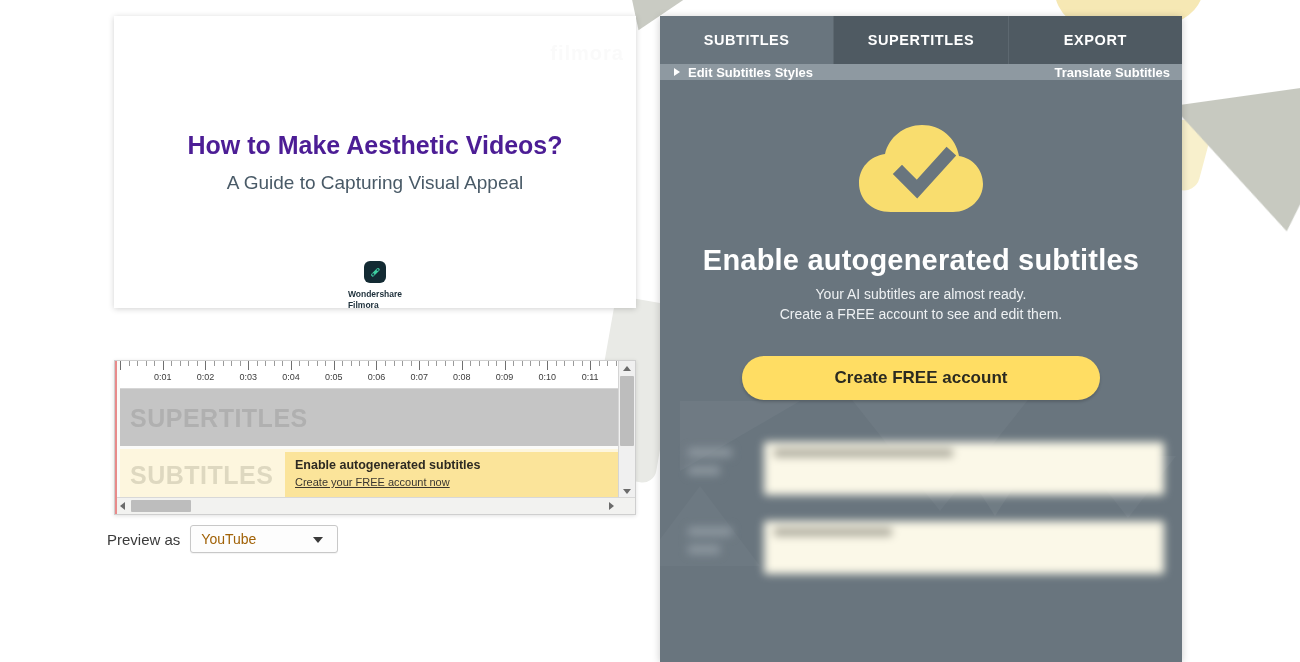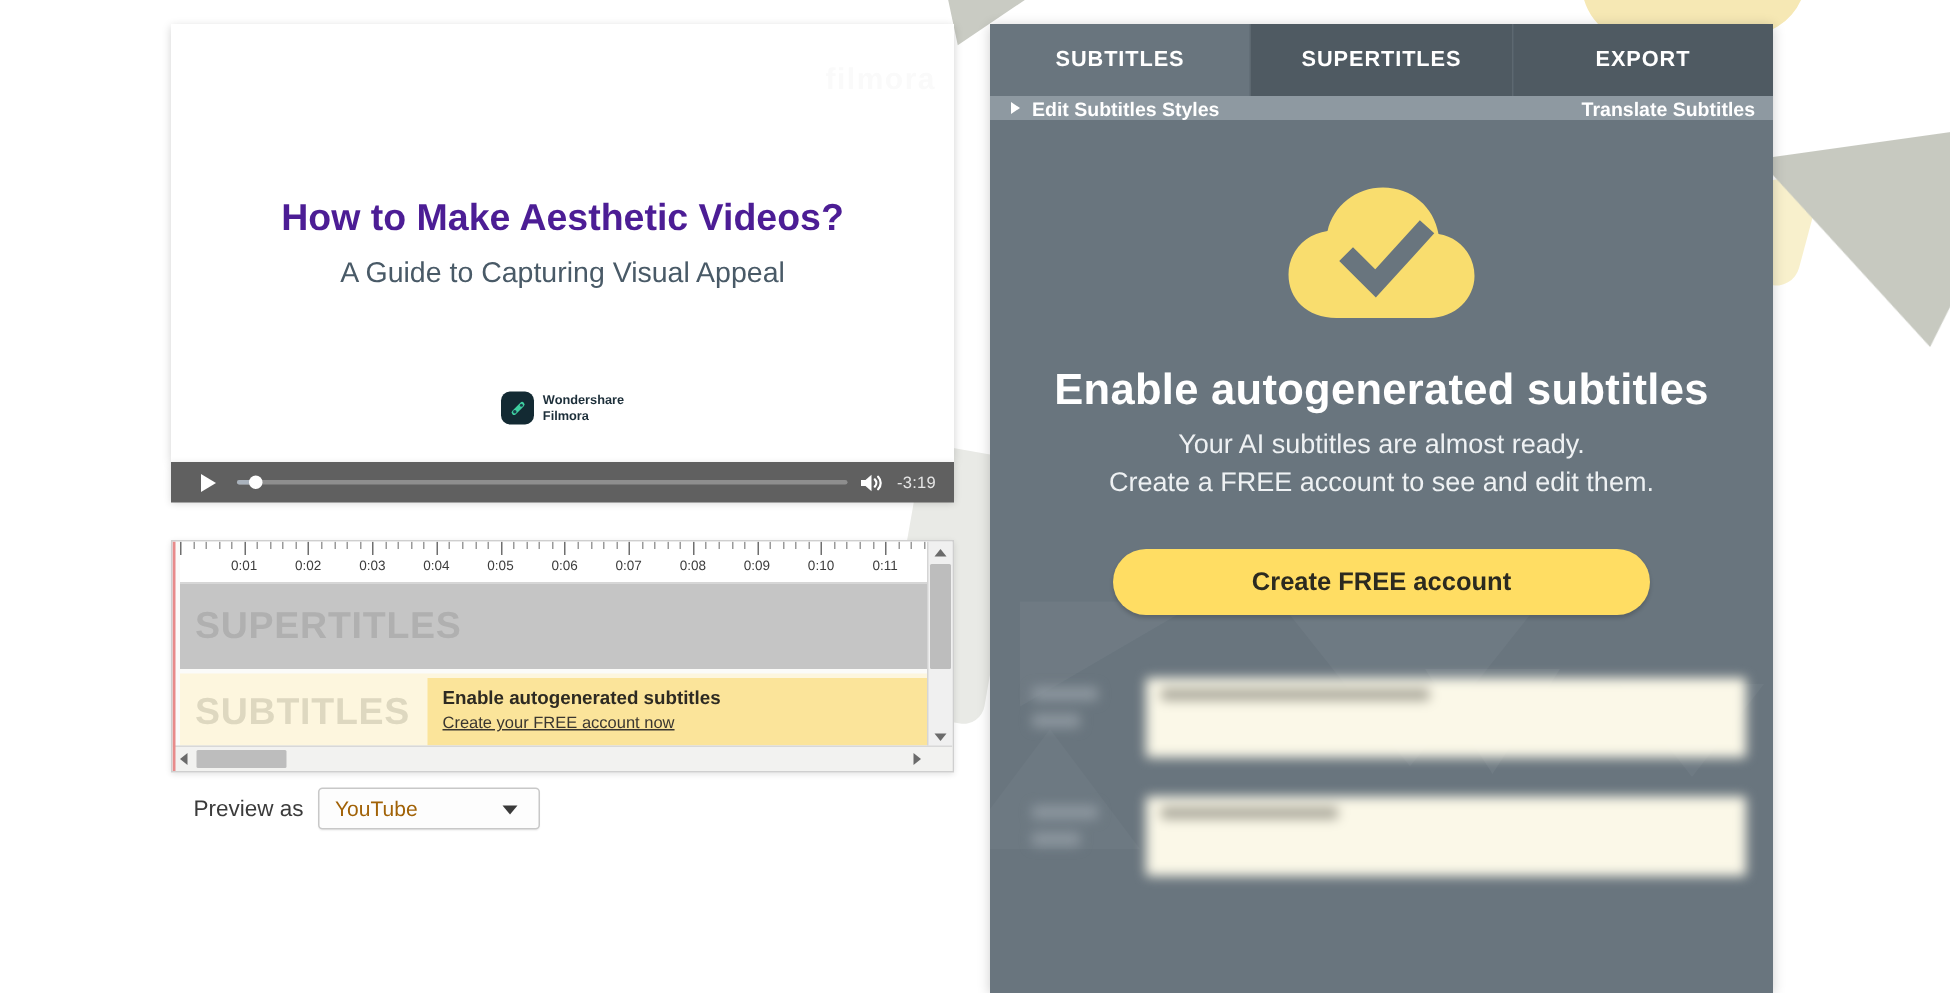--- a/index.html
+++ b/index.html
@@ -82,21 +82,21 @@
     color: #4c1d95;
   }
   .slide-sub {
     position: absolute; left: 0; right: 0; top: 156px;
     text-align: center;
     font-size: 19px;
     color: #495a67;
   }
   .brand {
     position: absolute; left: 0; right: 0; top: 245px;
-    display: flex; align-items: center; justify-content: center; gap: 6px;
+    display: flex; align-items: center; justify-content: center; gap: 6px; flex-direction: column;
   }
   .brand-mark {
     width: 22px; height: 22px; border-radius: 6px;
     background: #132a33;
     display: flex; align-items: center; justify-content: center;
   }
   .brand-mark svg { display:block; }
   .brand-text {
     font-size: 8.5px; line-height: 1.25; color: #1d2f3a; font-weight: bold;
     text-align: left;
@@ -232,21 +232,21 @@
     position:absolute; top:0; bottom:0; width:15px;
     display:flex; align-items:center; justify-content:center; cursor:pointer;
   }
   .hs-arrow.left { left:0; }
   .hs-arrow.right { right:16px; }
   .caret.left { border-top:4px solid transparent;border-bottom:4px solid transparent;border-right:5px solid #6b6b6b;border-left:0;}
   .caret.right { border-top:4px solid transparent;border-bottom:4px solid transparent;border-left:5px solid #6b6b6b;border-right:0;}
 
   
   .preview-row {
-    position: absolute; left: 129px; top: 525px;
+    position: absolute; left: 107px; top: 525px;
     display: flex; align-items: center; gap: 10px;
   }
   .preview-label { font-size: 15px; color: #3b3b3b; }
   .select {
     position: relative;
     width: 148px; height: 28px;
     background: #fdfdfd;
     border: 1px solid #c8c8c8;
     border-radius: 3px;
     display: flex; align-items: center;
@@ -309,21 +309,21 @@
 
   .cloud-wrap {
     margin-top: 40px; display: flex; justify-content: center;
   }
   .big-title {
     margin-top: 24px; text-align: center;
     color: #ffffff; font-size: 29px; font-weight: bold;
     letter-spacing: .2px;
   }
   .sub-line {
-    text-align: center; color: #eef1f3; font-size: 18px;
+    text-align: center; color: #eef1f3; font-size: 14px;
     margin-top: 9px;
   }
   .sub-line.second { margin-top: 4px; }
   .cta-wrap { display:flex; justify-content:center; margin-top: 34px; }
   .cta {
     width: 358px; height: 44px;
     background: #ffdd63;
     border: 0; border-radius: 24px;
     color: #2b2a20; font-size: 17px; font-weight: bold;
     font-family: "Liberation Sans", sans-serif;
@@ -374,37 +374,20 @@
           <circle cx="10.6" cy="6.1" r="1.0" fill="#1a3b49"></circle>
         </svg>
       </div>
       <div class="brand-text">
         <div>Wondershare</div>
         <div>Filmora</div>
       </div>
     </div>
   </div>
 
-  <div class="player-bar">
-    <div class="play-btn">
-      <div class="play-tri"></div>
-    </div>
-    <div class="scrub" id="scrub">
-      <div class="scrub-fill" style="width: 3%;"></div>
-      <div class="scrub-knob" style="left: 3%;"></div>
-    </div>
-    <div class="vol-icon">
-      <svg width="17" height="14" viewBox="0 0 17 14" aria-hidden="true">
-        <path d="M1 5 H4 L8 1.5 V12.5 L4 9 H1 Z" fill="#ffffff"></path>
-        <path d="M10.2 4.6 a3.4 3.4 0 0 1 0 4.8" stroke="#ffffff" stroke-width="1.5" fill="none" stroke-linecap="round"></path>
-        <path d="M12.4 2.8 a6 6 0 0 1 0 8.4" stroke="#ffffff" stroke-width="1.5" fill="none" stroke-linecap="round"></path>
-      </svg>
-    </div>
-    <div class="time-left">-3:19</div>
-  </div>
 
   <div class="timeline">
     <div class="ruler" id="ruler">
         <div class="tick major" style="left: 0px;"></div>
         <div class="tick minor" style="left: 8.54701px;"></div>
         <div class="tick minor" style="left: 17.094px;"></div>
         <div class="tick minor" style="left: 25.641px;"></div>
         <div class="tick minor" style="left: 34.188px;"></div>
         <div class="tick major" style="left: 42.735px;"></div>
         <div class="tick minor" style="left: 51.2821px;"></div>

